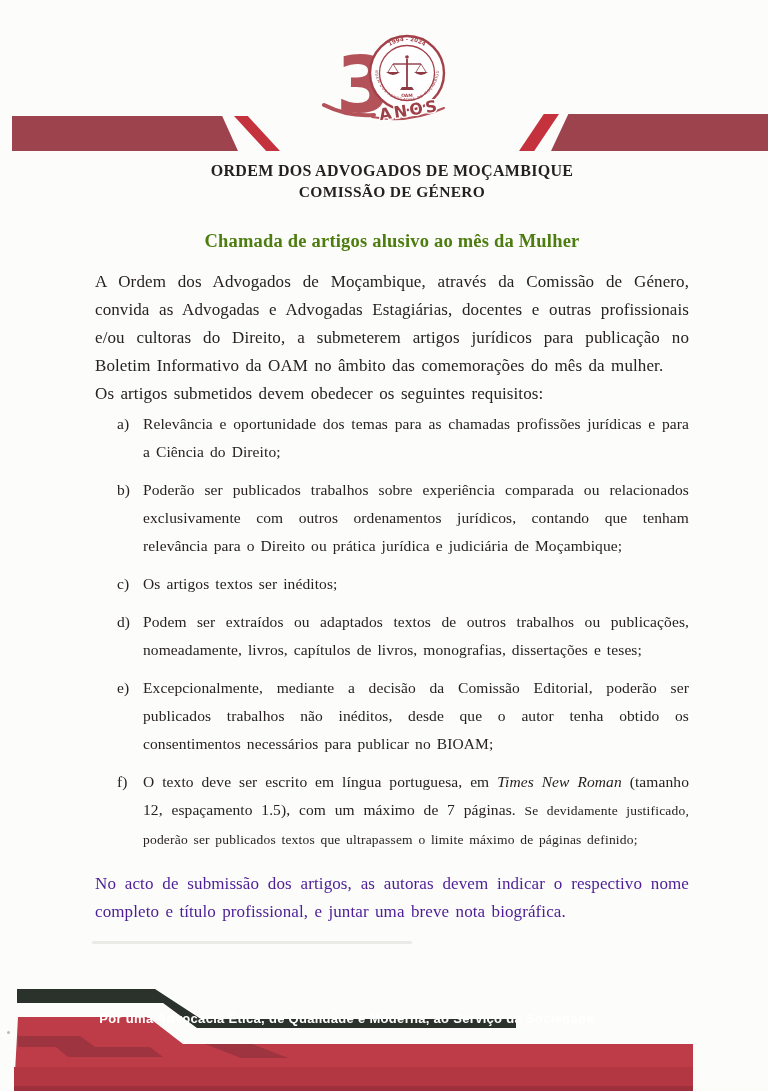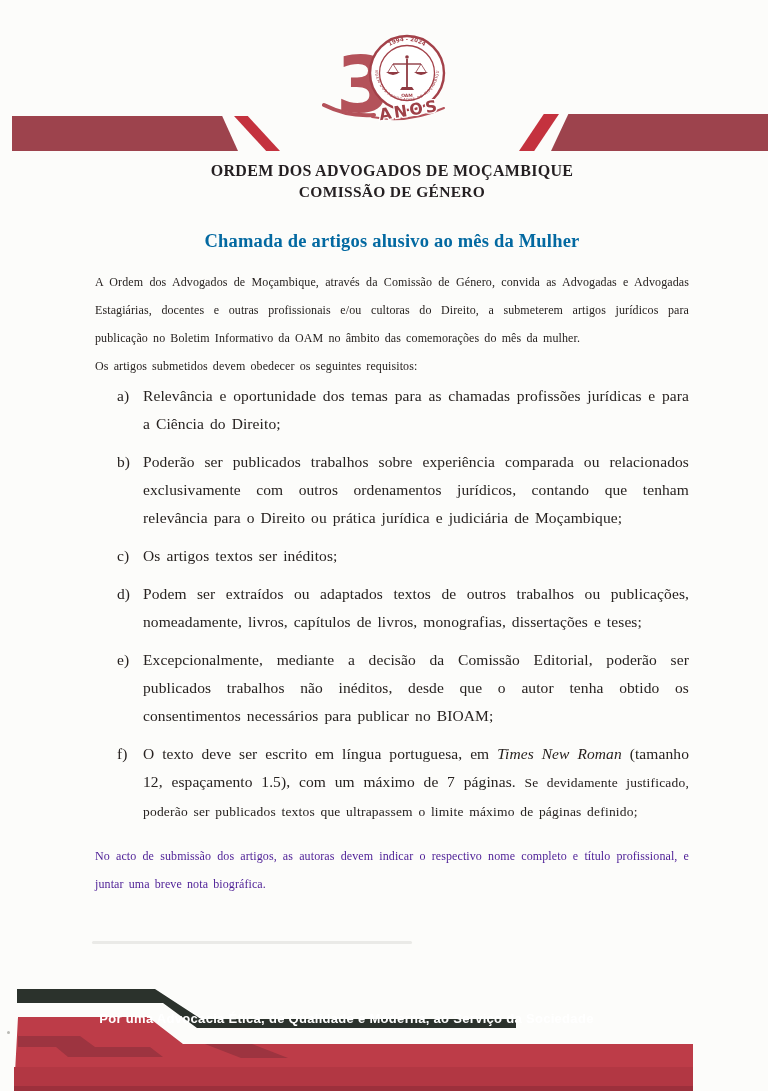--- a/index.html
+++ b/index.html
@@ -17,22 +17,22 @@
   .stripe-tr{left:519px;top:114px;width:40px;height:37px;background:#c4323e;
     clip-path:polygon(62% 0,100% 0,38% 100%,0 100%);}
   .band-tr{left:551px;top:114px;width:217px;height:37px;background:#9d434d;
     clip-path:polygon(8% 0,100% 0,100% 100%,0 100%);}
   
   .logo{position:absolute;left:322px;top:26px;width:144px;height:98px;}
   
   .doc{position:absolute;left:95px;top:160px;width:594px;color:#272220;}
   .h-org{font-size:16px;font-weight:bold;text-align:center;letter-spacing:.3px;color:#241f21;line-height:22px;}
   .h-com{font-size:15.5px;font-weight:bold;text-align:center;letter-spacing:.3px;color:#241f21;line-height:20px;}
-  .h-title{font-size:18.5px;font-weight:bold;text-align:center;letter-spacing:.2px;color:#0369a1;line-height:26px;margin-top:26px;}
-  .doc p{margin:0;font-size:12px;line-height:28px;text-align:justify;word-spacing:2px;letter-spacing:.1px;}
+  .h-title{font-size:18.5px;font-weight:bold;text-align:center;letter-spacing:.2px;color:#4d7c0f;line-height:26px;margin-top:26px;}
+  .doc p{margin:0;font-size:17px;line-height:28px;text-align:justify;word-spacing:2px;letter-spacing:.1px;}
   .p-intro{margin-top:14px !important;}
   .req-list{margin-top:2px;}
   .item{display:flex;margin-bottom:10px;}
   .marker{width:26px;margin-left:22px;flex:none;font-size:15.5px;line-height:28px;}
   .itext{flex:1;font-size:15.5px;line-height:28px;text-align:justify;word-spacing:2px;letter-spacing:.1px;}
   .itext em{font-style:italic;}
   .itext .small{font-size:13.5px;letter-spacing:.2px;}
   .closing{margin-top:16px !important;color:#4c1d95;}
   
   .footer-dark{position:absolute;left:0;top:985px;width:768px;height:46px;background:#2b322c;

